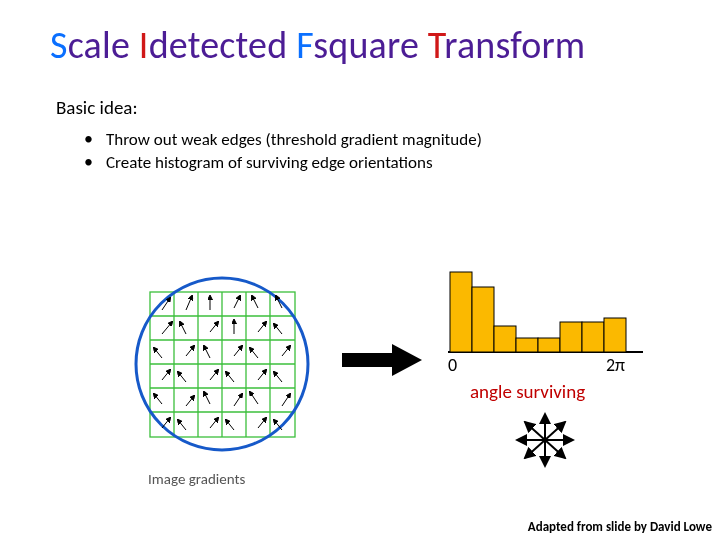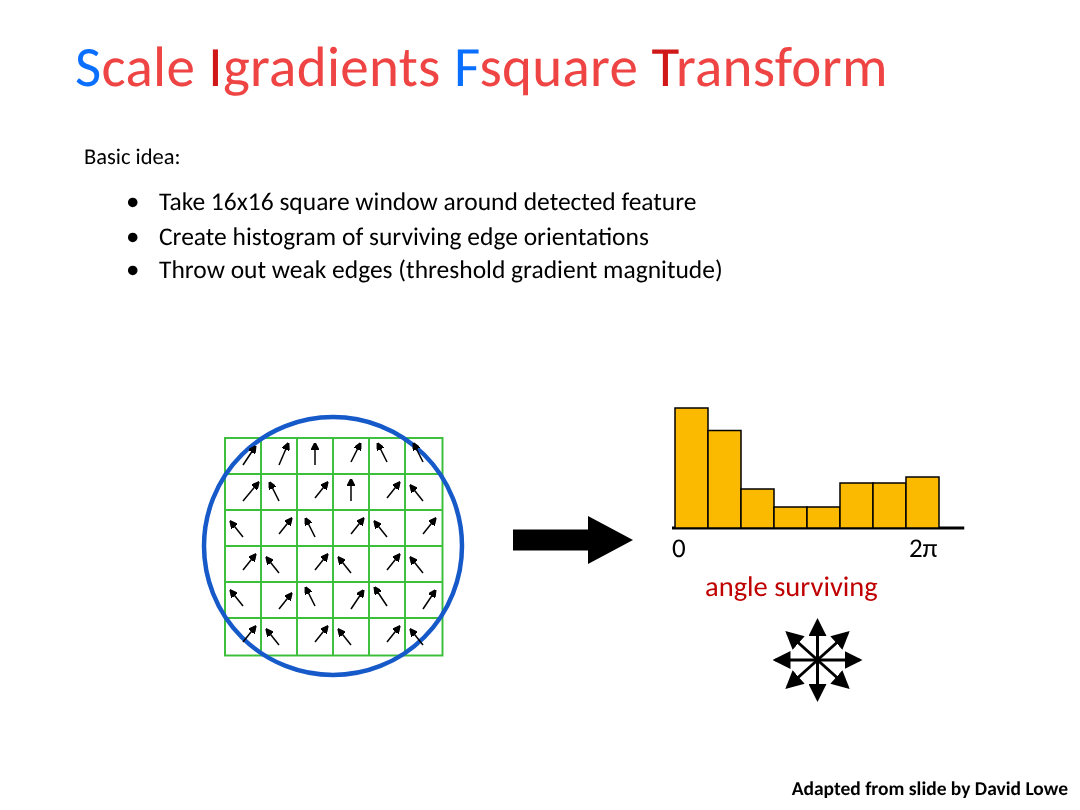--- a/index.html
+++ b/index.html
@@ -13,24 +13,24 @@
   }
   .title {
     font-size: 38px;
     font-weight: 400;
     padding: 22px 0 0 50px;
     white-space: nowrap;
     letter-spacing: 0.2px;
   }
   .title .c1 { color: #0a6fff; }
   .title .c2 { color: #d01818; }
-  .title .black { color: #ef4444; }
+  .title .black { color: #4c1d95; }
   .subhead {
     padding: 28px 0 6px 56px;
-    font-size: 15px;
+    font-size: 19px;
     color: #000;
   }
   ul.bullets {
     list-style: none;
     padding: 4px 40px 0 106px;
   }
   ul.bullets li {
     position: relative;
     font-size: 17px;
     line-height: 1.22;
@@ -109,29 +109,28 @@
     font-size: 13px;
     font-weight: 700;
     color: #000;
     margin-left: 13px;
   }
 </style>
 </head>
 <body>
 
 <div class="title">
-  <span class="c1">S</span><span class="black">cale </span><span class="c2">I</span><span class="black">gradients </span><span class="c1">F</span><span class="black">square </span><span class="c2">T</span><span class="black">ransform</span>
+  <span class="c1">S</span><span class="black">cale </span><span class="c2">I</span><span class="black">detected </span><span class="c1">F</span><span class="black">square </span><span class="c2">T</span><span class="black">ransform</span>
 </div>
 
 <div class="subhead">Basic idea:</div>
 
 <ul class="bullets">
-  <li>Take 16x16 square window around detected feature</li>
+  <li>Throw out weak edges (threshold gradient magnitude)</li>
   <li>Create histogram of surviving edge orientations</li>
-  <li>Throw out weak edges (threshold gradient magnitude)</li>
 </ul>
 
 <div class="figrow">
 
   <svg class="gradfig" viewBox="0 0 205 205">
 
     <g stroke="#3bbf3b" stroke-width="1.3" fill="none">
       <rect x="30" y="30" width="145" height="145"></rect>
       <line x1="30" y1="54" x2="175" y2="54"></line>
         <line x1="30" y1="78" x2="175" y2="78"></line>
@@ -191,20 +190,21 @@
       <line x1="162" y1="144" x2="170" y2="132" marker-end="url(#ah)"></line>
 
       <line x1="42" y1="166" x2="50" y2="156" marker-end="url(#ah)"></line>
       <line x1="66" y1="168" x2="58" y2="158" marker-end="url(#ah)"></line>
       <line x1="90" y1="166" x2="98" y2="156" marker-end="url(#ah)"></line>
       <line x1="114" y1="168" x2="106" y2="158" marker-end="url(#ah)"></line>
       <line x1="138" y1="166" x2="146" y2="156" marker-end="url(#ah)"></line>
       <line x1="162" y1="168" x2="154" y2="158" marker-end="url(#ah)"></line>
     </g>
   </svg>
+  <div class="gradfig-caption">Image gradients</div>
 
   <svg class="arrow-big" viewBox="0 0 80 36">
     <polygon points="0,11 50,11 50,2 80,18 50,34 50,25 0,25" fill="#000"></polygon>
   </svg>
 
   <svg class="hist" viewBox="0 0 195 108">
 
     <line x1="0" y1="90" x2="195" y2="90" stroke="#000" stroke-width="2"></line>
 
     <g fill="#fbb900" stroke="#000" stroke-width="1">

